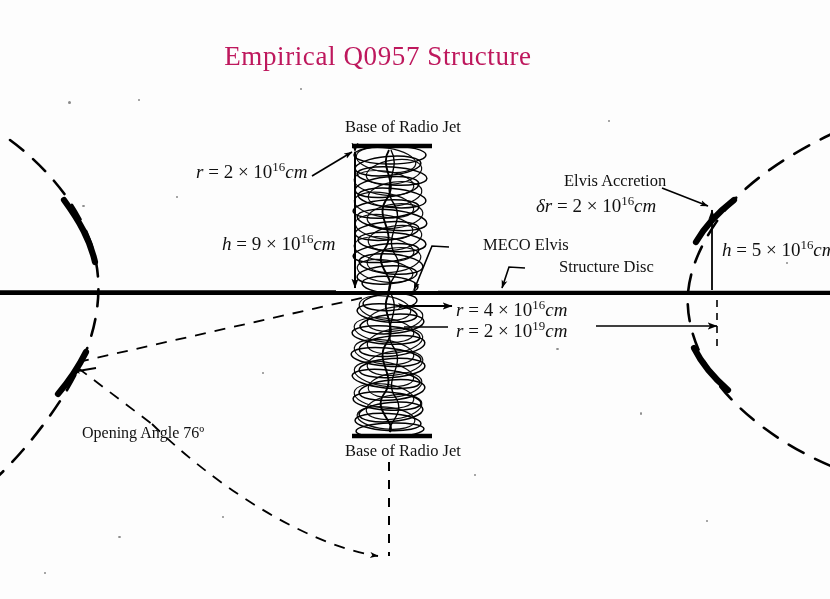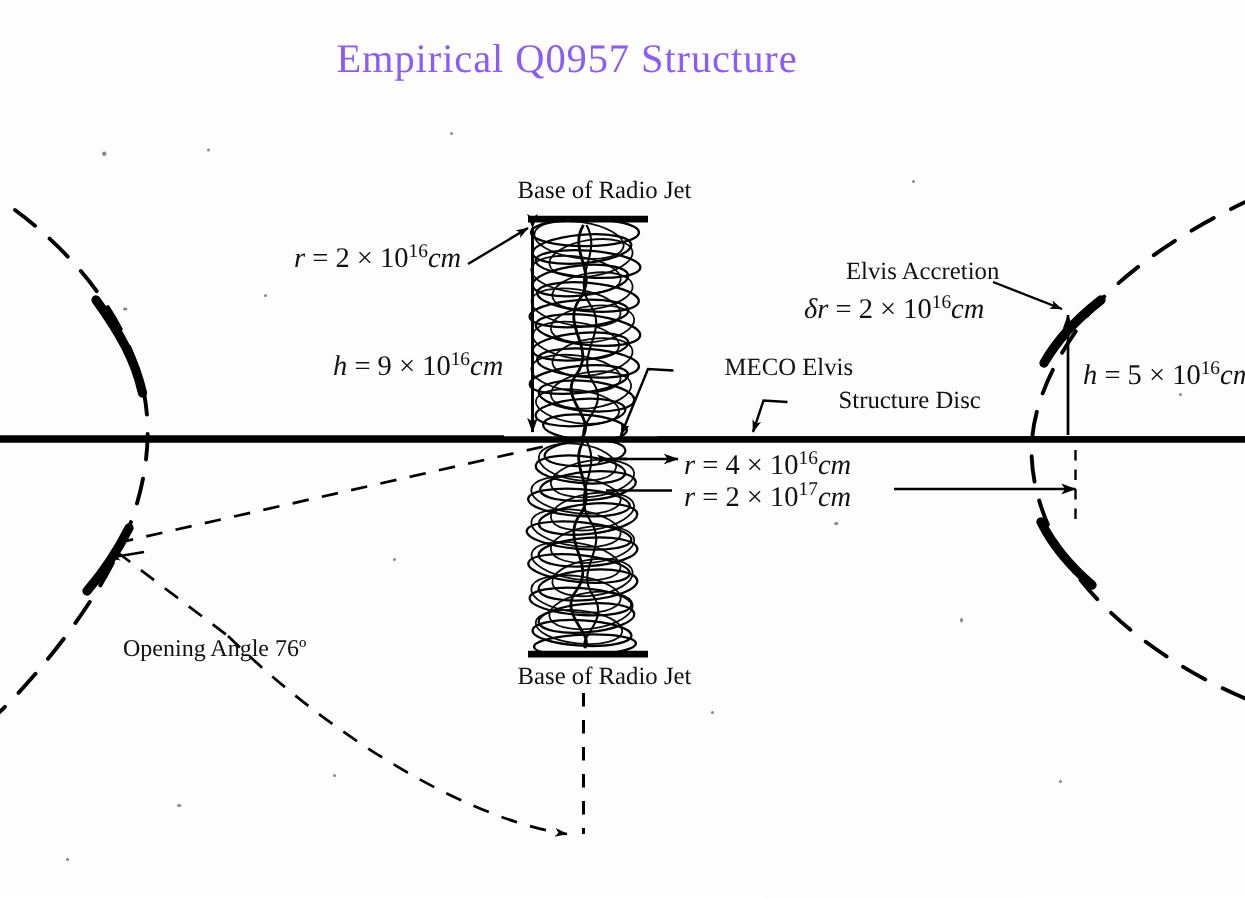--- a/index.html
+++ b/index.html
@@ -27,26 +27,26 @@
   .lbl {
     position: absolute;
     white-space: nowrap;
     color: #111;
     font-family: "Liberation Serif", "DejaVu Serif", serif;
     line-height: 1.15;
   }
   #page-title {
     position: absolute;
     left: 0;
-    top: 24px;
+    top: 41px;
     width: 756px;
     text-align: center;
     font-size: 27px;
     letter-spacing: 0.6px;
-    color: #8b5cf6;
+    color: #be185d;
     font-family: "Liberation Serif", "DejaVu Serif", serif;
   }
   .math {
     font-style: italic;
     font-size: 19px;
   }
   .math .op, .math .num {
     font-style: normal;
   }
   .math sup {
@@ -265,21 +265,21 @@
 
   <div class="lbl plain" style="left:455px; top:236px;">MECO Elvis</div>
 
   <div class="lbl plain" style="left:531px; top:258px;">Structure Disc</div>
 
   <div class="lbl math" style="left:456px; top:298px;">
     <span>r</span><span class="op"> = </span><span class="num">4</span><span class="op"> × 10</span><sup>16</sup><span class="unit">cm</span>
   </div>
 
   <div class="lbl math" style="left:456px; top:319px;">
-    <span>r</span><span class="op"> = </span><span class="num">2</span><span class="op"> × 10</span><sup>17</sup><span class="unit">cm</span>
+    <span>r</span><span class="op"> = </span><span class="num">2</span><span class="op"> × 10</span><sup>19</sup><span class="unit">cm</span>
   </div>
 
   <div class="lbl plain-sm" style="left:82px; top:424px;">Opening Angle 76º</div>
 
   <div class="lbl plain" style="left:317px; top:442px;">Base of Radio Jet</div>
 
   <div class="speck" style="left:68px;  top:101px; width:3px; height:3px;"></div>
   <div class="speck" style="left:138px; top:99px;  width:2px; height:2px;"></div>
   <div class="speck" style="left:82px;  top:205px; width:3px; height:2px;"></div>
   <div class="speck" style="left:176px; top:196px; width:2px; height:2px;"></div>

